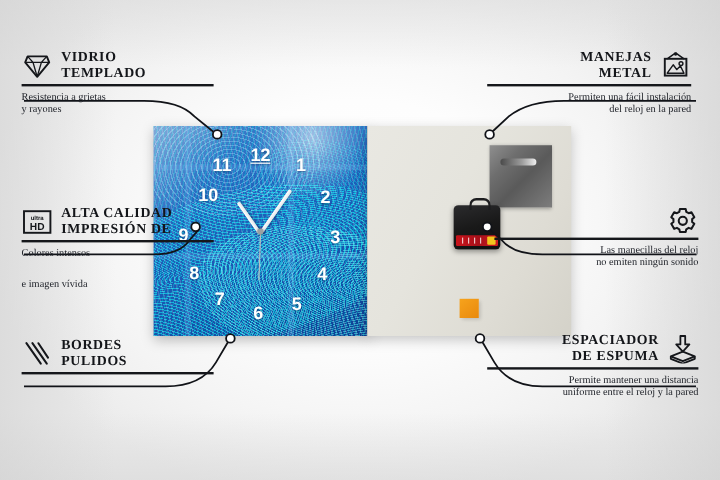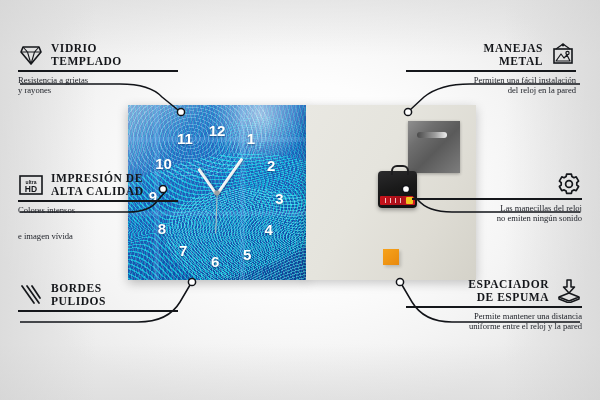--- a/index.html
+++ b/index.html
@@ -115,31 +115,31 @@
       <div class="wave w1"></div>
       <div class="wave w2"></div>
       <div class="wave w3"></div>
       <div class="wave w4"></div>
       <div class="band bv" style="left:26px"></div>
       <div class="band bv" style="left:112px"></div>
       <div class="band bh" style="top:32px"></div>
       <div class="band bh" style="top:106px"></div>
       <div class="glow"></div>
 
-      <span class="num" style="left:50%;  top:14%;">12</span>
+      <span class="num" style="left:50%;  top:14%;text-decoration:underline;">12</span>
       <span class="num" style="left:69%;  top:19%;">1</span>
       <span class="num" style="left:80.5%;top:34%;">2</span>
       <span class="num" style="left:85%;  top:53%;">3</span>
       <span class="num" style="left:79%;  top:71%;">4</span>
       <span class="num" style="left:67%;  top:85%;">5</span>
       <span class="num" style="left:49%;  top:89%;">6</span>
       <span class="num" style="left:31%;  top:83%;">7</span>
       <span class="num" style="left:19%;  top:70%;">8</span>
       <span class="num" style="left:14%;  top:52%;">9</span>
-      <span class="num" style="left:20%;  top:33%;">10</span>
+      <span class="num" style="left:20%;  top:33%;padding-left:20px;">10</span>
       <span class="num" style="left:32%;  top:19%;">11</span>
 
       <div class="hand" id="hourHand"></div>
       <div class="hand" id="minHand"></div>
       <div class="hand" id="secHand"></div>
       <div id="capNut"></div>
     </div>
 
     <div class="panel" id="wallPanel">
       <div id="hangerPlate">
@@ -199,22 +199,22 @@
   <div class="callout left" style="left:18px;top:172px;width:160px">
     <div class="co-head">
       <span class="ico">
         <svg width="26" height="22" viewBox="0 0 26 22">
           <rect x="2" y="2" width="22" height="18" fill="none" stroke="#15171b" stroke-width="1.6"></rect>
           <text x="13" y="9.6" font-family="Liberation Sans, sans-serif" font-size="5" font-weight="bold" text-anchor="middle" fill="#15171b">ultra</text>
           <text x="13" y="17.6" font-family="Liberation Sans, sans-serif" font-size="8.5" font-weight="bold" text-anchor="middle" fill="#15171b">HD</text>
         </svg>
       </span>
       <div>
+        <div class="co-title">ALTA CALIDAD</div>
         <div class="co-title">IMPRESIÓN DE</div>
-        <div class="co-title">ALTA CALIDAD</div>
       </div>
     </div>
     <div class="co-rule" style="width:160px"></div>
     <div class="co-desc">Colores intensos</div>
     <div class="co-desc" style="margin-top:16px">e imagen vívida</div>
   </div>
 
   <div class="callout left" style="left:18px;top:282px;width:160px">
     <div class="co-head">
       <span class="ico">

